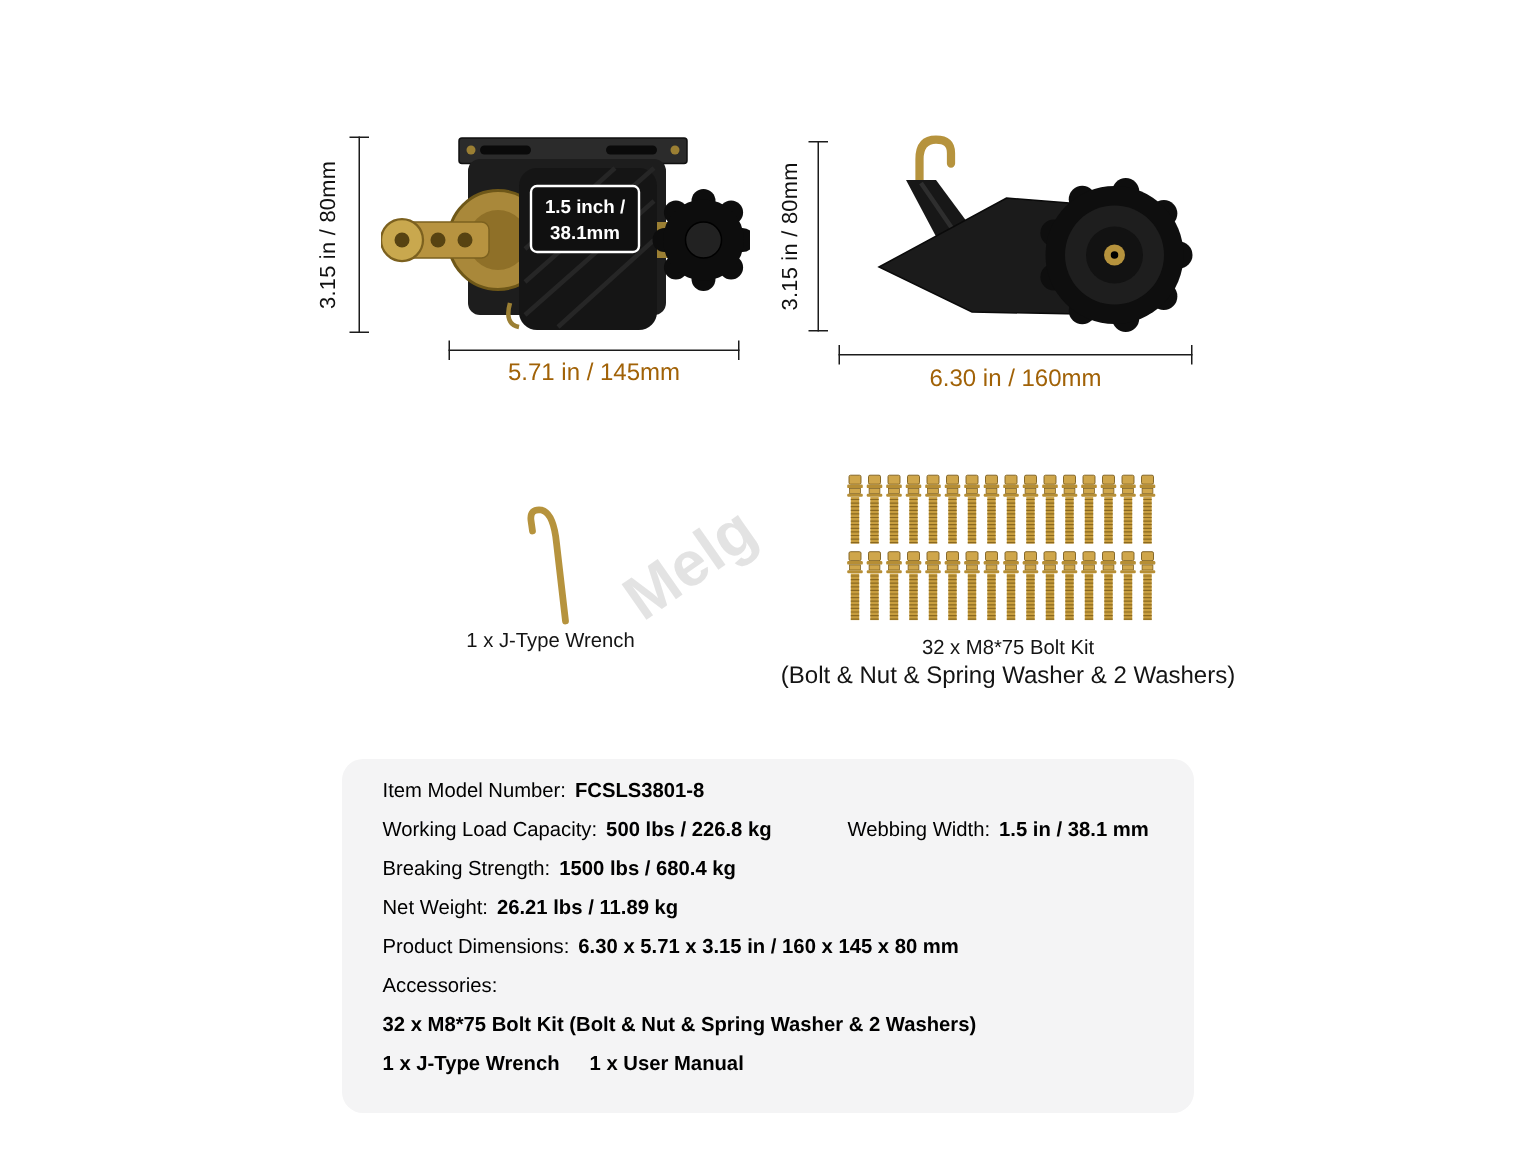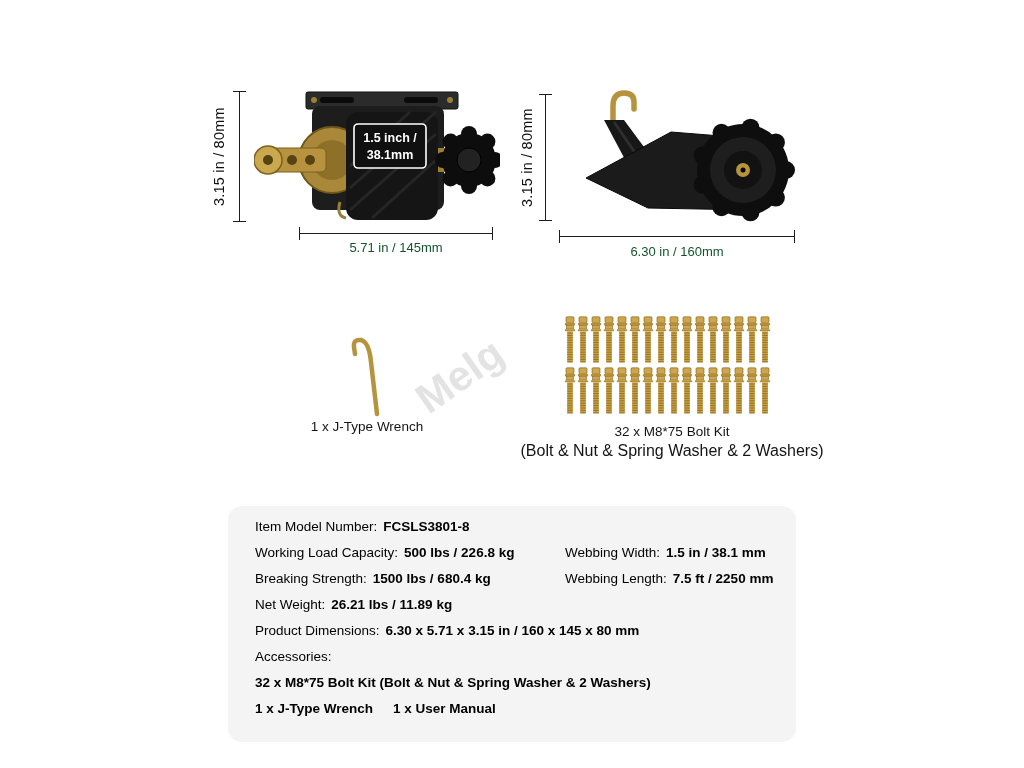--- a/index.html
+++ b/index.html
@@ -7,21 +7,21 @@
   .canvas{position:relative;width:1024px;height:768px;background:#ffffff;overflow:hidden;
           font-family:"Liberation Sans",sans-serif;color:#111}
 
   
   .vline{position:absolute;width:1px;background:#1c1c1c}
   .vline i{position:absolute;left:-6px;width:13px;height:1px;background:#1c1c1c;display:block}
   .hline{position:absolute;height:1px;background:#1c1c1c}
   .hline i{position:absolute;top:-6px;width:1px;height:13px;background:#1c1c1c;display:block}
   .vtext{position:absolute;writing-mode:vertical-rl;transform:rotate(180deg);font-size:14.5px;
          color:#111;display:flex;align-items:center;justify-content:center;letter-spacing:.2px}
-  .htext{position:absolute;transform:translateX(-50%);font-size:13px;color:#14532d;white-space:nowrap}
+  .htext{position:absolute;transform:translateX(-50%);font-size:16px;color:#a16207;white-space:nowrap}
 
   .prod{position:absolute}
   .prod svg{display:block}
 
   .caption{position:absolute;transform:translateX(-50%);text-align:center;color:#141414;white-space:nowrap}
   .caption .main{font-size:13.5px}
   .caption .sub{font-size:16px;margin-top:3px}
 
   .watermark{position:absolute;color:#cdcdcd;opacity:.55;font-size:42px;font-weight:700;
              transform:rotate(-35deg);pointer-events:none}
@@ -885,21 +885,20 @@
   <div class="spec-panel">
     <div class="spec-row">
       <span class="lbl">Item Model Number:</span><span class="val">FCSLS3801-8</span>
     </div>
     <div class="spec-row">
       <span class="lbl">Working Load Capacity:</span><span class="val">500 lbs / 226.8 kg</span>
       <span class="pair-r"><span class="lbl">Webbing Width:</span><span class="val">1.5 in / 38.1 mm</span></span>
     </div>
     <div class="spec-row">
       <span class="lbl">Breaking Strength:</span><span class="val">1500 lbs / 680.4 kg</span>
-      <span class="pair-r"><span class="lbl">Webbing Length:</span><span class="val">7.5 ft / 2250 mm</span></span>
     </div>
     <div class="spec-row">
       <span class="lbl">Net Weight:</span><span class="val">26.21 lbs / 11.89 kg</span>
     </div>
     <div class="spec-row">
       <span class="lbl">Product Dimensions:</span><span class="val">6.30 x 5.71 x 3.15 in / 160 x 145 x 80 mm</span>
     </div>
     <div class="spec-row">
       <span class="lbl">Accessories:</span>
     </div>

